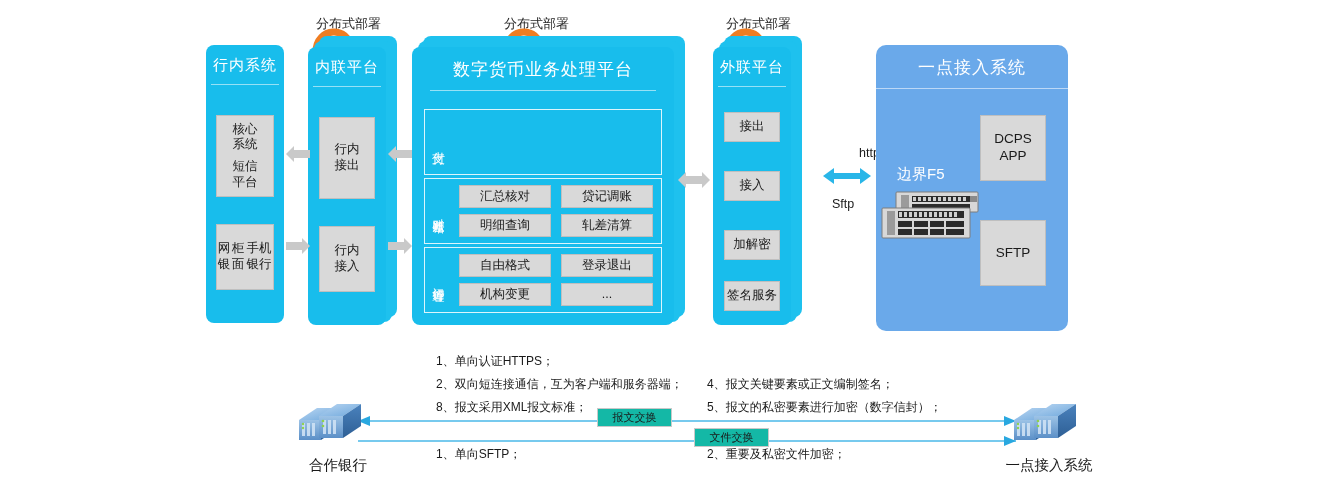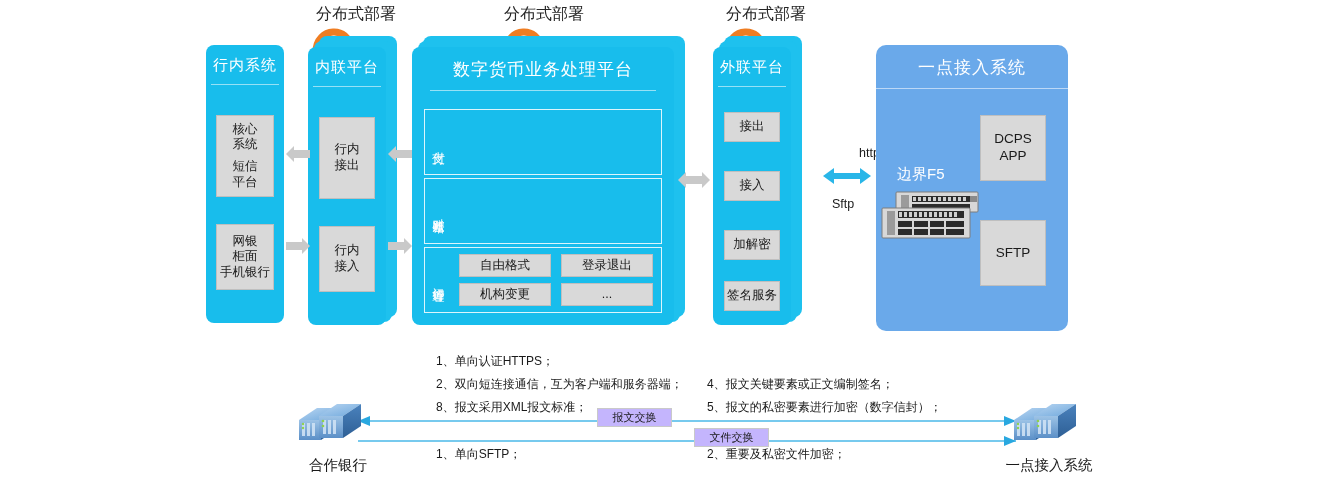--- a/index.html
+++ b/index.html
@@ -48,28 +48,28 @@
   }
   .vlabel{
     writing-mode:vertical-rl;text-orientation:upright;
     color:#ffffff;font-size:13px;letter-spacing:1px;
     width:26px;display:flex;align-items:center;justify-content:center;
     flex:0 0 26px;
   }
 
   
   .cap{
-    position:absolute;font-size:16px;color:#262626;white-space:nowrap;
+    position:absolute;font-size:13px;color:#262626;white-space:nowrap;margin-top:11px;
   }
   .netlabel{position:absolute;font-size:12.5px;color:#1a1a1a;white-space:nowrap;}
 
   
   .note{position:absolute;font-size:12px;color:#1a1a1a;white-space:nowrap;}
   .exbox{
-    position:absolute;background:#c4b5fd;border:1px solid #c9c9c9;
+    position:absolute;background:#14b8a6;border:1px solid #c9c9c9;
     font-size:11px;color:#1a1a1a;text-align:center;
     display:flex;align-items:center;justify-content:center;box-sizing:border-box;
   }
   .srvlabel{
     position:absolute;font-size:14.5px;color:#1a1a1a;text-align:center;white-space:nowrap;
   }
   svg{display:block;overflow:visible;}
 </style>
 </head>
 <body>
@@ -96,21 +96,21 @@
   <div class="abs panel" style="left:206px;top:45px;width:78px;height:278px;">
     <div class="panel-title small">行内系统</div>
     <div class="title-rule"></div>
     <div class="gbox abs" style="left:10px;top:70px;width:58px;height:82px;flex-direction:column;">
       <span>核心</span>
       <span>系统</span>
       <span style="height:6px"></span>
       <span>短信</span>
       <span>平台</span>
     </div>
-    <div class="gbox abs" style="left:10px;top:179px;width:58px;height:66px;flex-direction:column;">
+    <div class="gbox abs" style="left:10px;top:179px;width:58px;height:66px;flex-direction:row;">
       <span>网银</span>
       <span>柜面</span>
       <span>手机银行</span>
     </div>
   </div>
 
   <div class="abs stack-l2" style="left:319px;top:36px;width:78px;height:281px;"></div>
   <div class="abs stack-l1" style="left:314px;top:41px;width:78px;height:281px;"></div>
   <div class="abs panel" style="left:308px;top:47px;width:78px;height:278px;">
     <div class="panel-title small">内联平台</div>
@@ -137,20 +137,26 @@
   <div class="abs panel" style="left:412px;top:47px;width:262px;height:278px;">
     <div class="panel-title">数字货币业务处理平台</div>
     <div class="title-rule"></div>
 
     <div class="group abs" style="left:12px;top:62px;width:238px;height:66px;">
       <div class="vlabel">支付</div>
     </div>
 
     <div class="group abs" style="left:12px;top:131px;width:238px;height:66px;">
       <div class="vlabel" style="font-size:12px;">对账差错</div>
+      <div style="position:relative;flex:1;height:100%;">
+        <div class="gbox abs" style="left:8px;top:6px;width:92px;height:23px;">汇总核对</div>
+        <div class="gbox abs" style="left:110px;top:6px;width:92px;height:23px;">贷记调账</div>
+        <div class="gbox abs" style="left:8px;top:35px;width:92px;height:23px;">明细查询</div>
+        <div class="gbox abs" style="left:110px;top:35px;width:92px;height:23px;">轧差清算</div>
+      </div>
     </div>
 
     <div class="group abs" style="left:12px;top:200px;width:238px;height:66px;">
       <div class="vlabel" style="font-size:12px;">运行管理</div>
       <div style="position:relative;flex:1;height:100%;">
         <div class="gbox abs" style="left:8px;top:6px;width:92px;height:23px;">自由格式</div>
         <div class="gbox abs" style="left:110px;top:6px;width:92px;height:23px;">登录退出</div>
         <div class="gbox abs" style="left:8px;top:35px;width:92px;height:23px;">机构变更</div>
         <div class="gbox abs" style="left:110px;top:35px;width:92px;height:23px;">...</div>
       </div>

